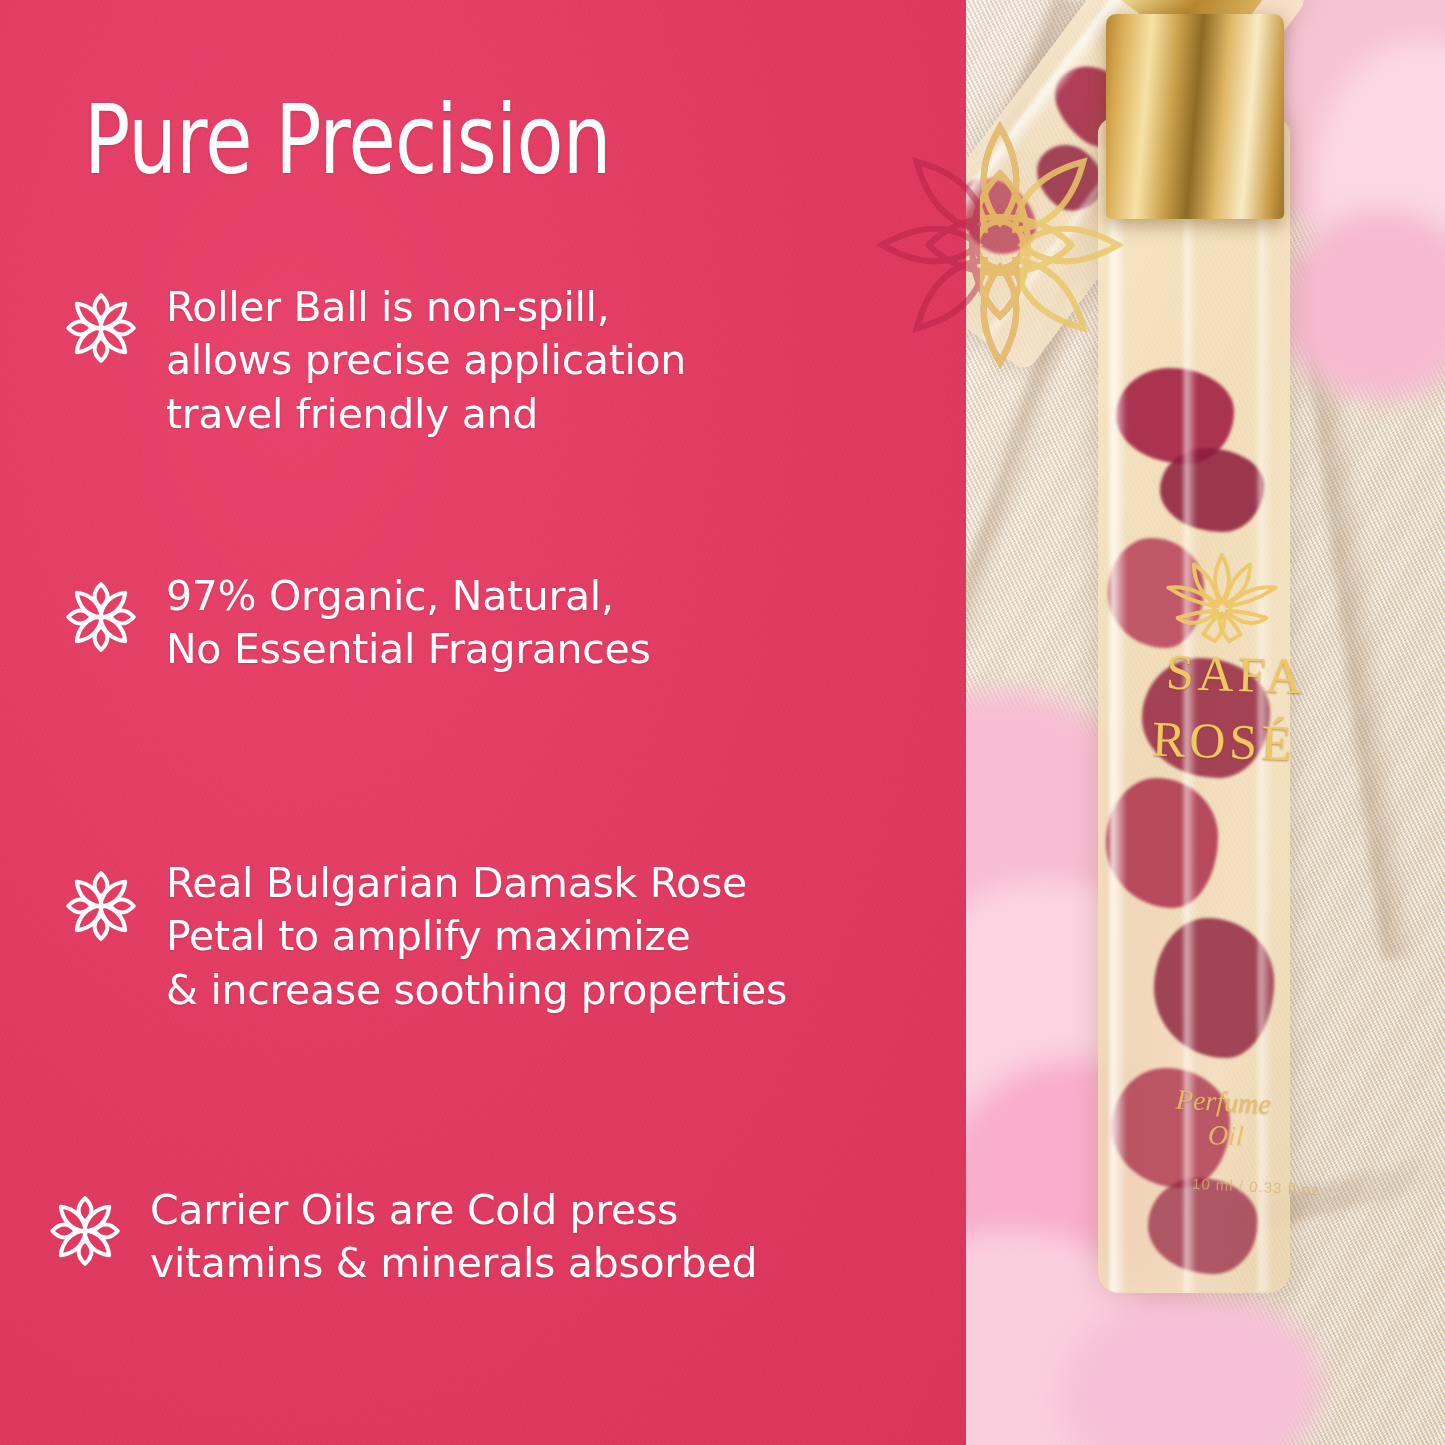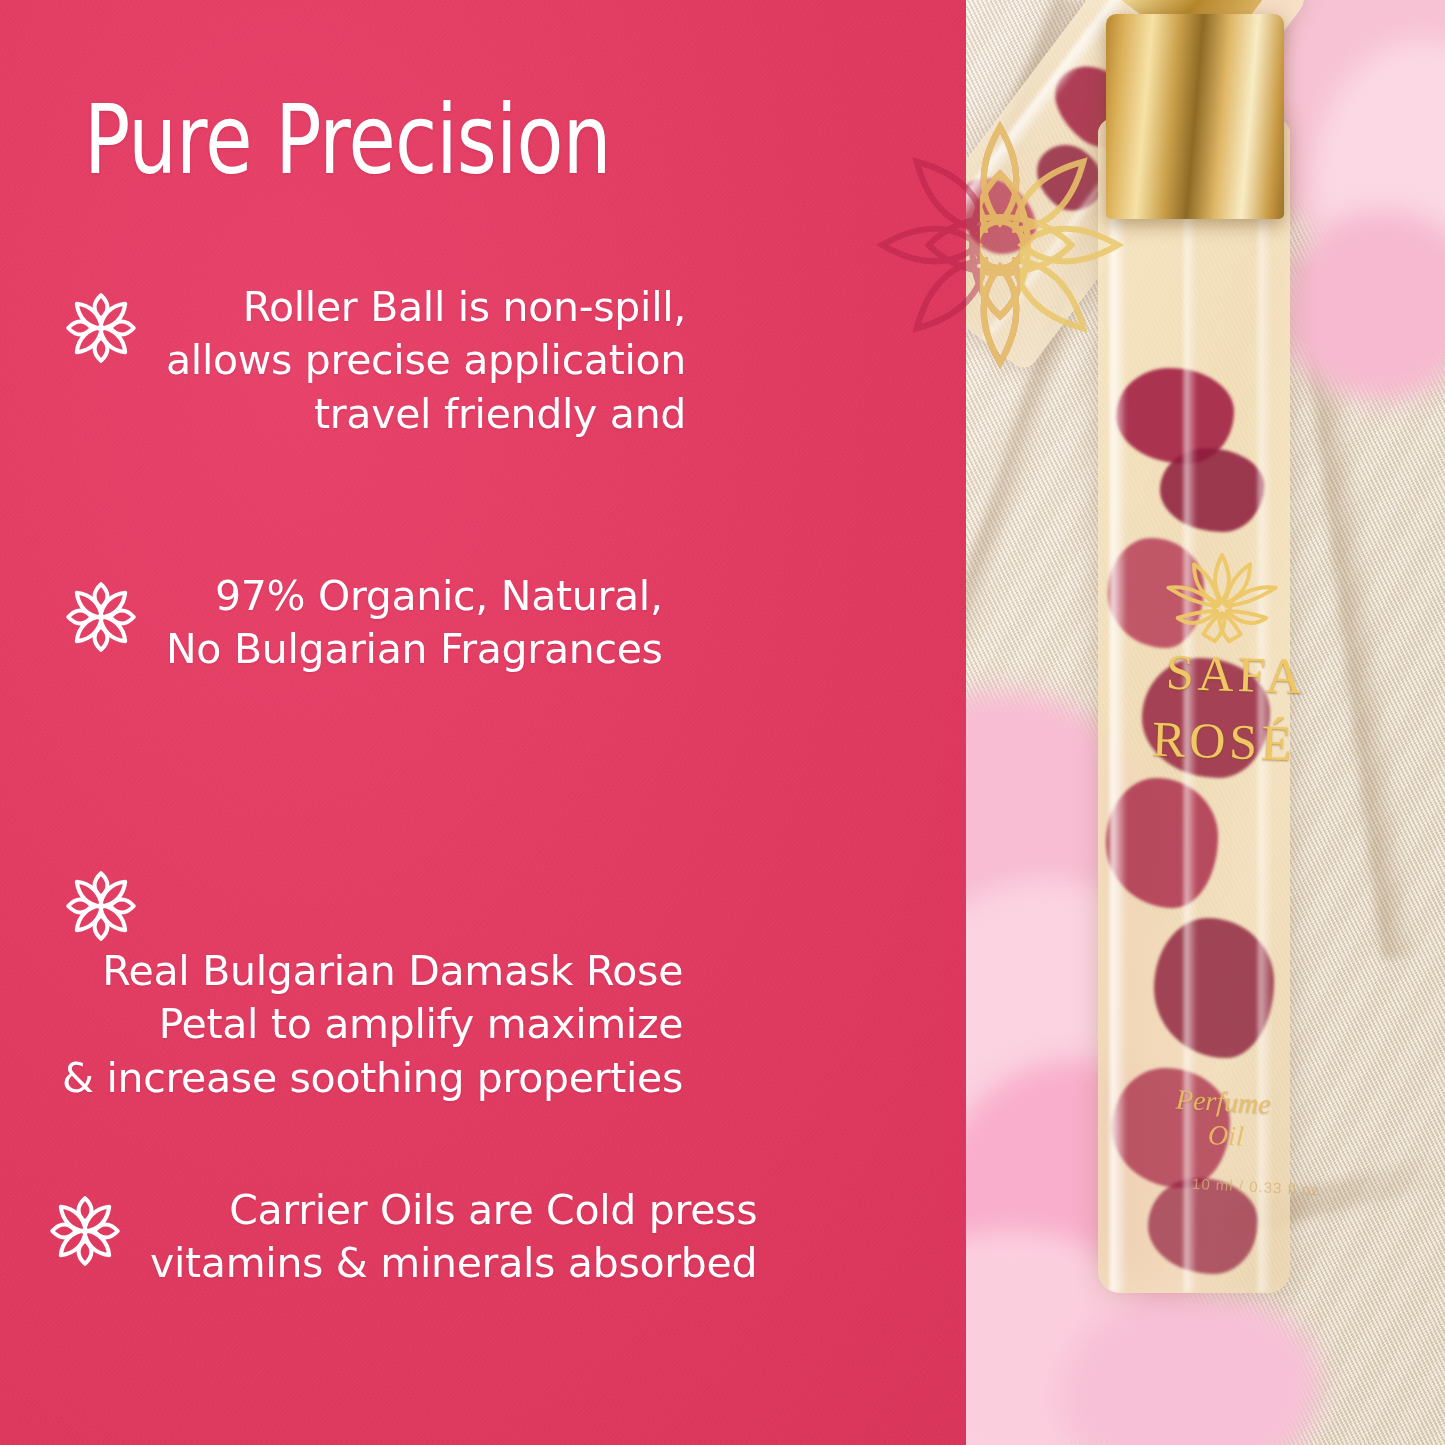--- a/index.html
+++ b/index.html
@@ -150,35 +150,35 @@
     color:#ffffff;
     font-family:"DejaVu Sans", sans-serif;
     font-size:96px;font-weight:400;letter-spacing:-1px;
     transform:scaleX(.80);transform-origin:0 0;
     white-space:nowrap;
     text-shadow:0 1px 3px rgba(150,20,55,.25);
   }
 
   
   .bullets{position:absolute;left:0;top:0;width:966px;z-index:6;}
-  .bullet{position:absolute;display:flex;align-items:flex-start;text-align:right;}
+  .bullet{position:absolute;display:flex;align-items:flex-start;}
   .bullet .bico{flex:0 0 auto;width:78px;height:78px;margin-right:26px;}
   .bullet .btxt{
     color:#ffffff;
     font-family:"DejaVu Sans", sans-serif;
     font-size:41px;line-height:1.30;font-weight:400;letter-spacing:-.3px;
     text-shadow:0 1px 2px rgba(150,20,55,.22);
   }
   .bullet .btxt span{display:block;white-space:nowrap;}
 
   .b1{left:62px;top:281px;}
   .b1 .bico{margin-top:8px;}
   .b2{left:62px;top:570px;}
   .b2 .bico{margin-top:8px;}
-  .b3{left:62px;top:857px;flex-direction:column;}
+  .b3{left:62px;top:857px;}
   .b3 .bico{margin-top:10px;}
   .b4{left:46px;top:1184px;}
   .b4 .bico{margin-top:8px;}
 </style>
 </head>
 <body>
 
 <div class="canvas">
 
   <div class="photo">
@@ -352,21 +352,21 @@
             <path d="M42 0 C32 -11 21 -11 12 0 C21 11 32 11 42 0 Z"></path>
             <path d="M-31 -31 C-13 -29 -1 -17 1 1 C-17 -1 -29 -13 -31 -31 Z"></path>
             <path d="M31 -31 C29 -13 17 -1 -1 1 C1 -17 13 -29 31 -31 Z"></path>
             <path d="M-31 31 C-29 13 -17 1 1 -1 C-1 17 -13 29 -31 31 Z"></path>
             <path d="M31 31 C13 29 1 17 -1 -1 C17 1 29 13 31 31 Z"></path>
           </g>
         </svg>
       </div>
       <div class="btxt">
         <span>97% Organic, Natural,</span>
-        <span>No Bulgarian Fragrances</span>
+        <span>No Essential Fragrances</span>
       </div>
     </div>
 
     <div class="bullet b3">
       <div class="bico">
         <svg viewBox="0 0 100 100" width="78" height="78" fill="none" stroke="#ffffff" stroke-width="5.2" stroke-linejoin="round">
           <g transform="translate(50,50)">
             <path d="M0 -42 C-11 -32 -11 -21 0 -12 C11 -21 11 -32 0 -42 Z"></path>
             <path d="M0 42 C-11 32 -11 21 0 12 C11 21 11 32 0 42 Z"></path>
             <path d="M-42 0 C-32 -11 -21 -11 -12 0 C-21 11 -32 11 -42 0 Z"></path>

